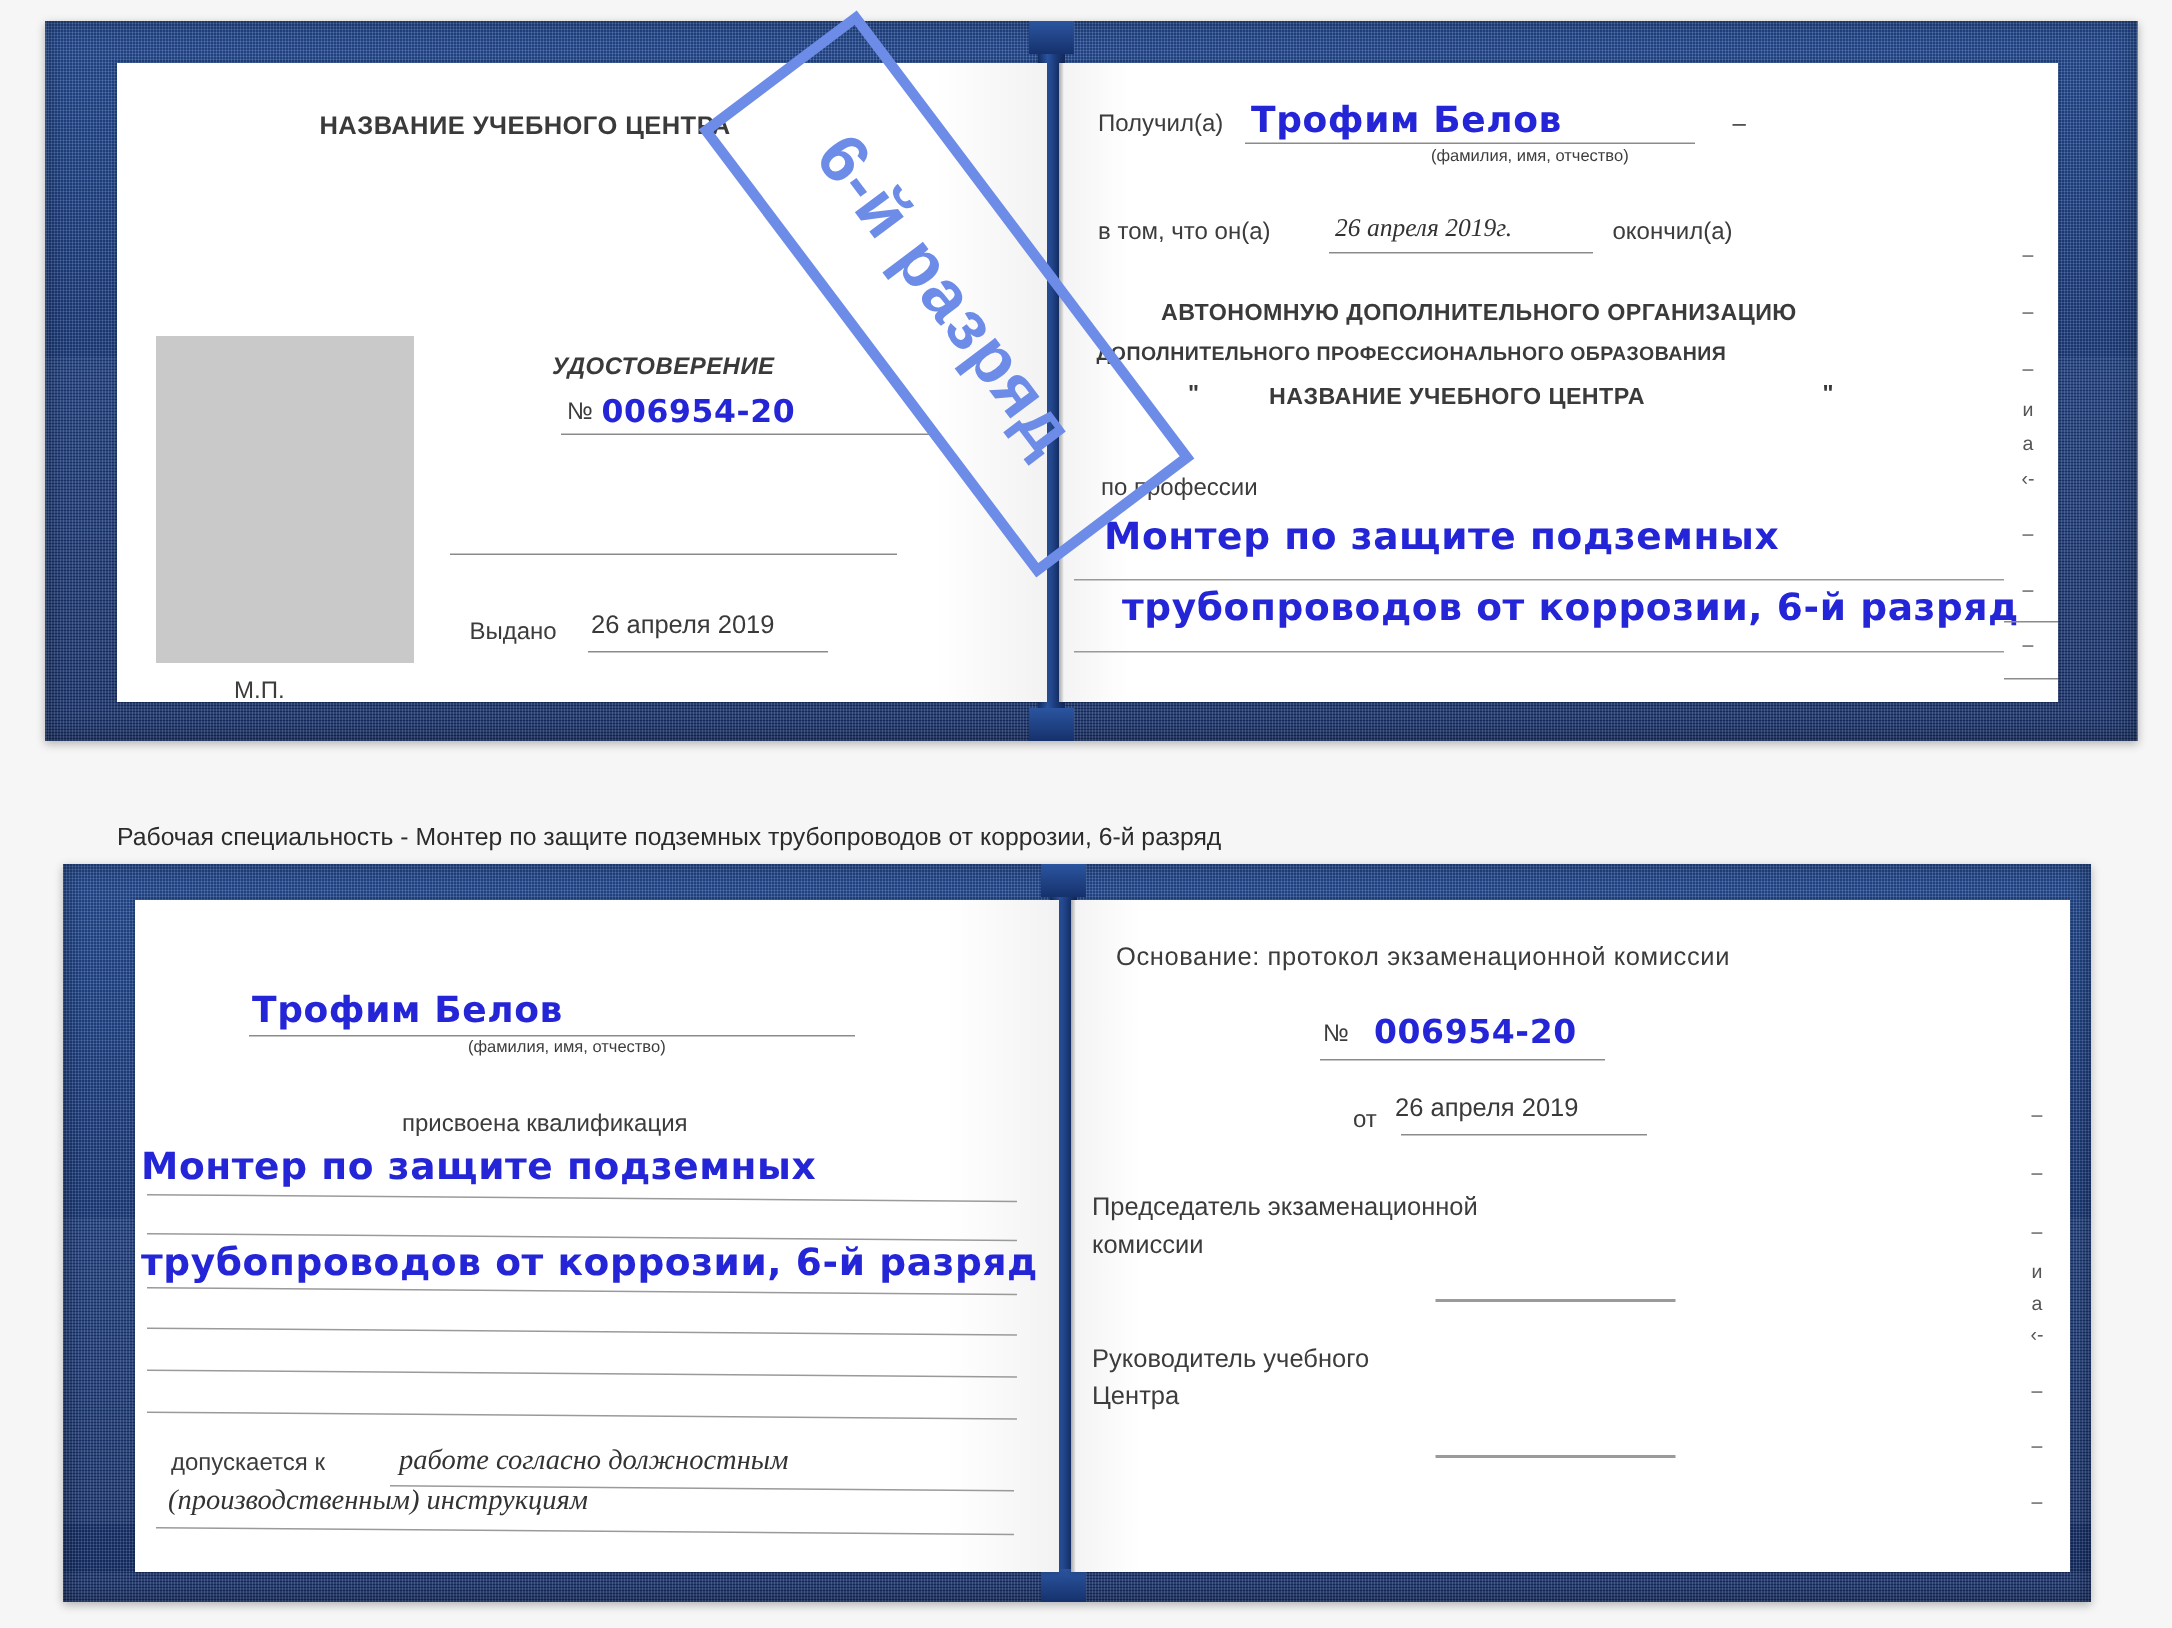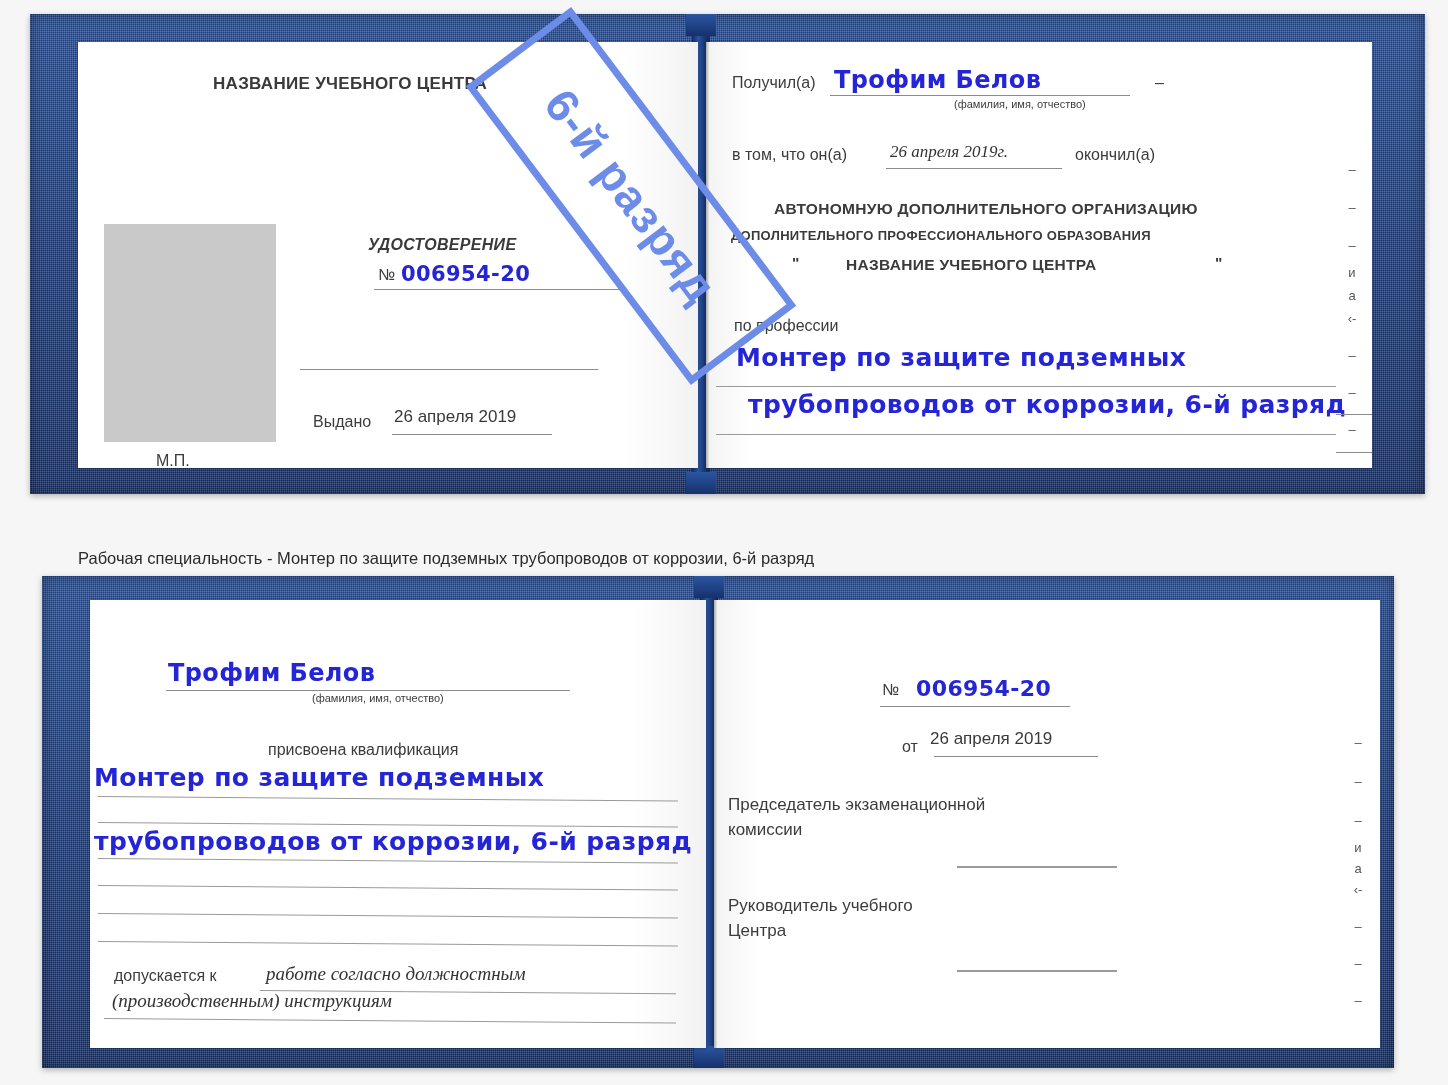--- a/index.html
+++ b/index.html
@@ -166,20 +166,21 @@
     <div class="typed-it" style="position:absolute;left:176px;top:363px;font-size:19px;">работе согласно должностным</div>
     <div class="rule thin" style="left:170px;top:390px;width:416px;transform:rotate(.45deg);transform-origin:left;"></div>
 
     <div class="typed-it" style="position:absolute;left:22px;top:390px;font-size:19px;">(производственным) инструкциям</div>
     <div class="rule thin" style="left:14px;top:418px;width:572px;transform:rotate(.45deg);transform-origin:left;"></div>
   </div>
 
   <div class="page-sheet right" style="left:714px;top:600px;width:666px;height:448px;">
     <div class="fold" style="left:0;width:3px;"></div>
 
+    <div class="t" style="left:30px;top:28px;font-size:17px;letter-spacing:.4px;">Основание: протокол экзаменационной комиссии</div>
 
     <div class="t" style="left:168px;top:81px;font-size:16px;">№</div>
     <div class="hw" style="left:202px;top:76px;font-size:22px;">006954-20</div>
     <div class="rule" style="left:166px;top:106px;width:190px;"></div>
 
     <div class="t" style="left:188px;top:138px;font-size:16px;">от</div>
     <div class="t" style="left:216px;top:129px;font-size:17px;color:#3a3a3a;">26 апреля 2019</div>
     <div class="rule" style="left:220px;top:156px;width:164px;"></div>
 
     <div class="t" style="left:14px;top:195px;font-size:17px;">Председатель экзаменационной</div>

